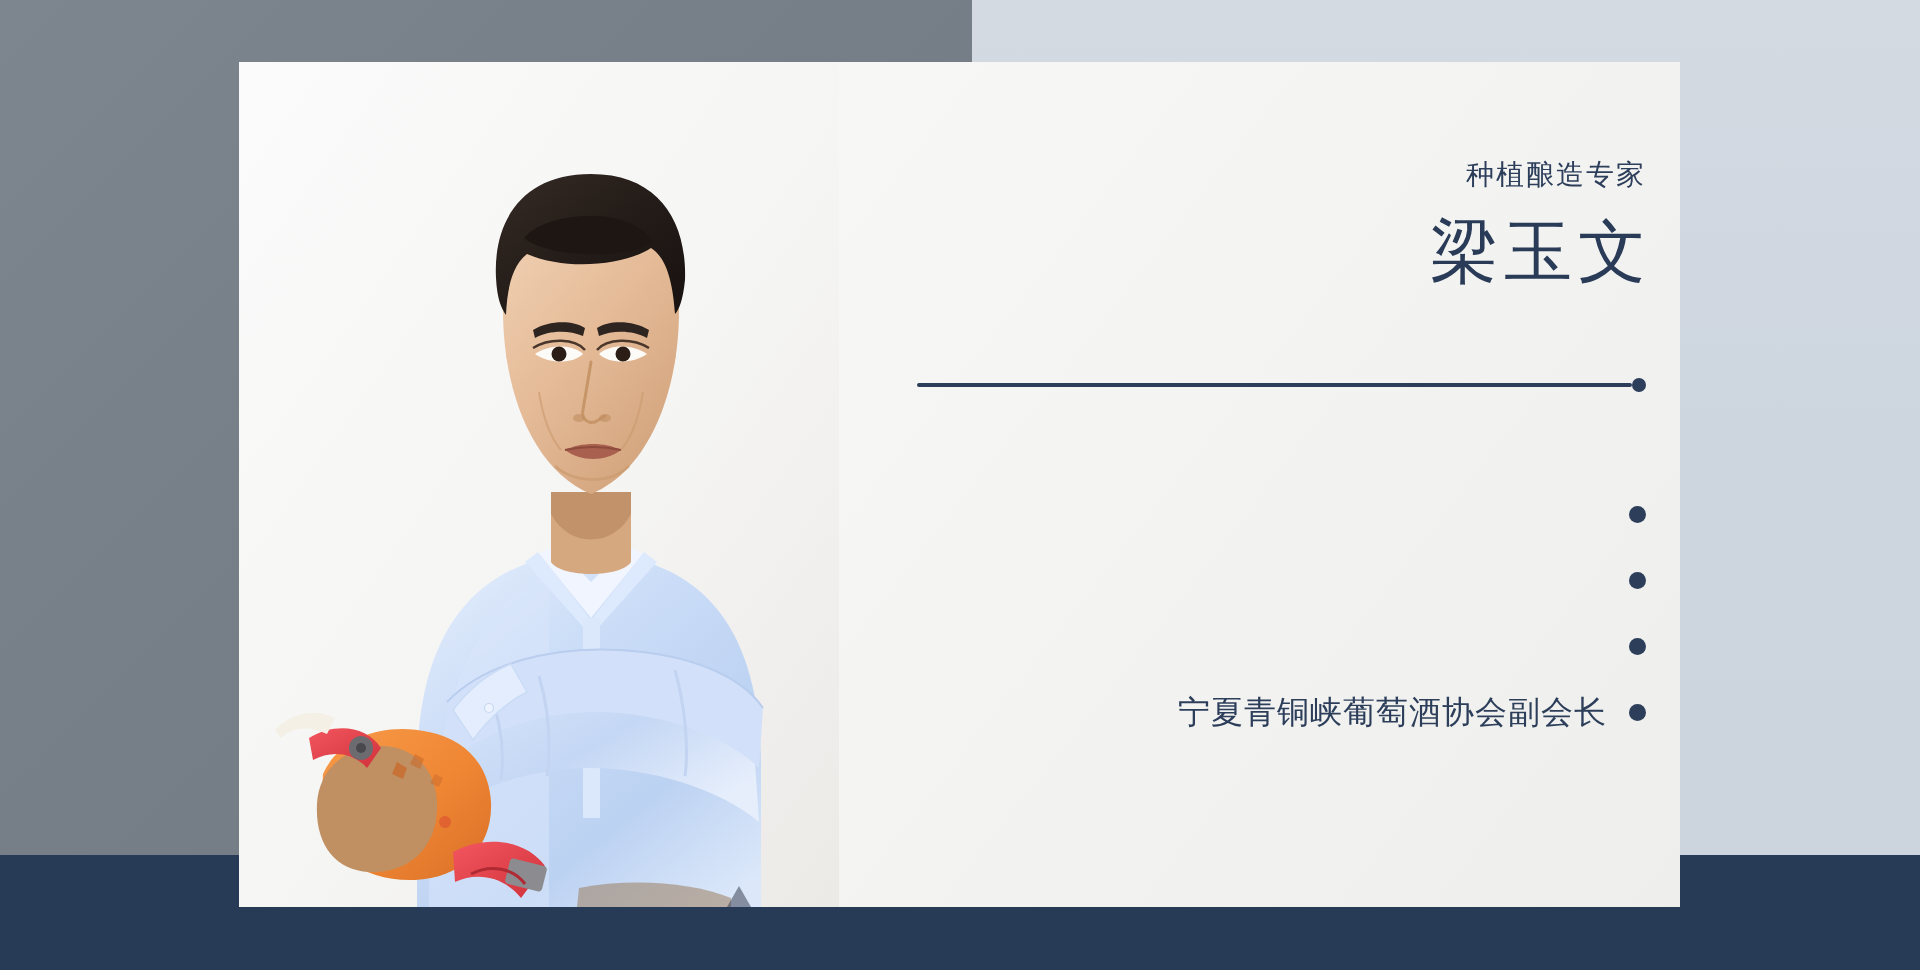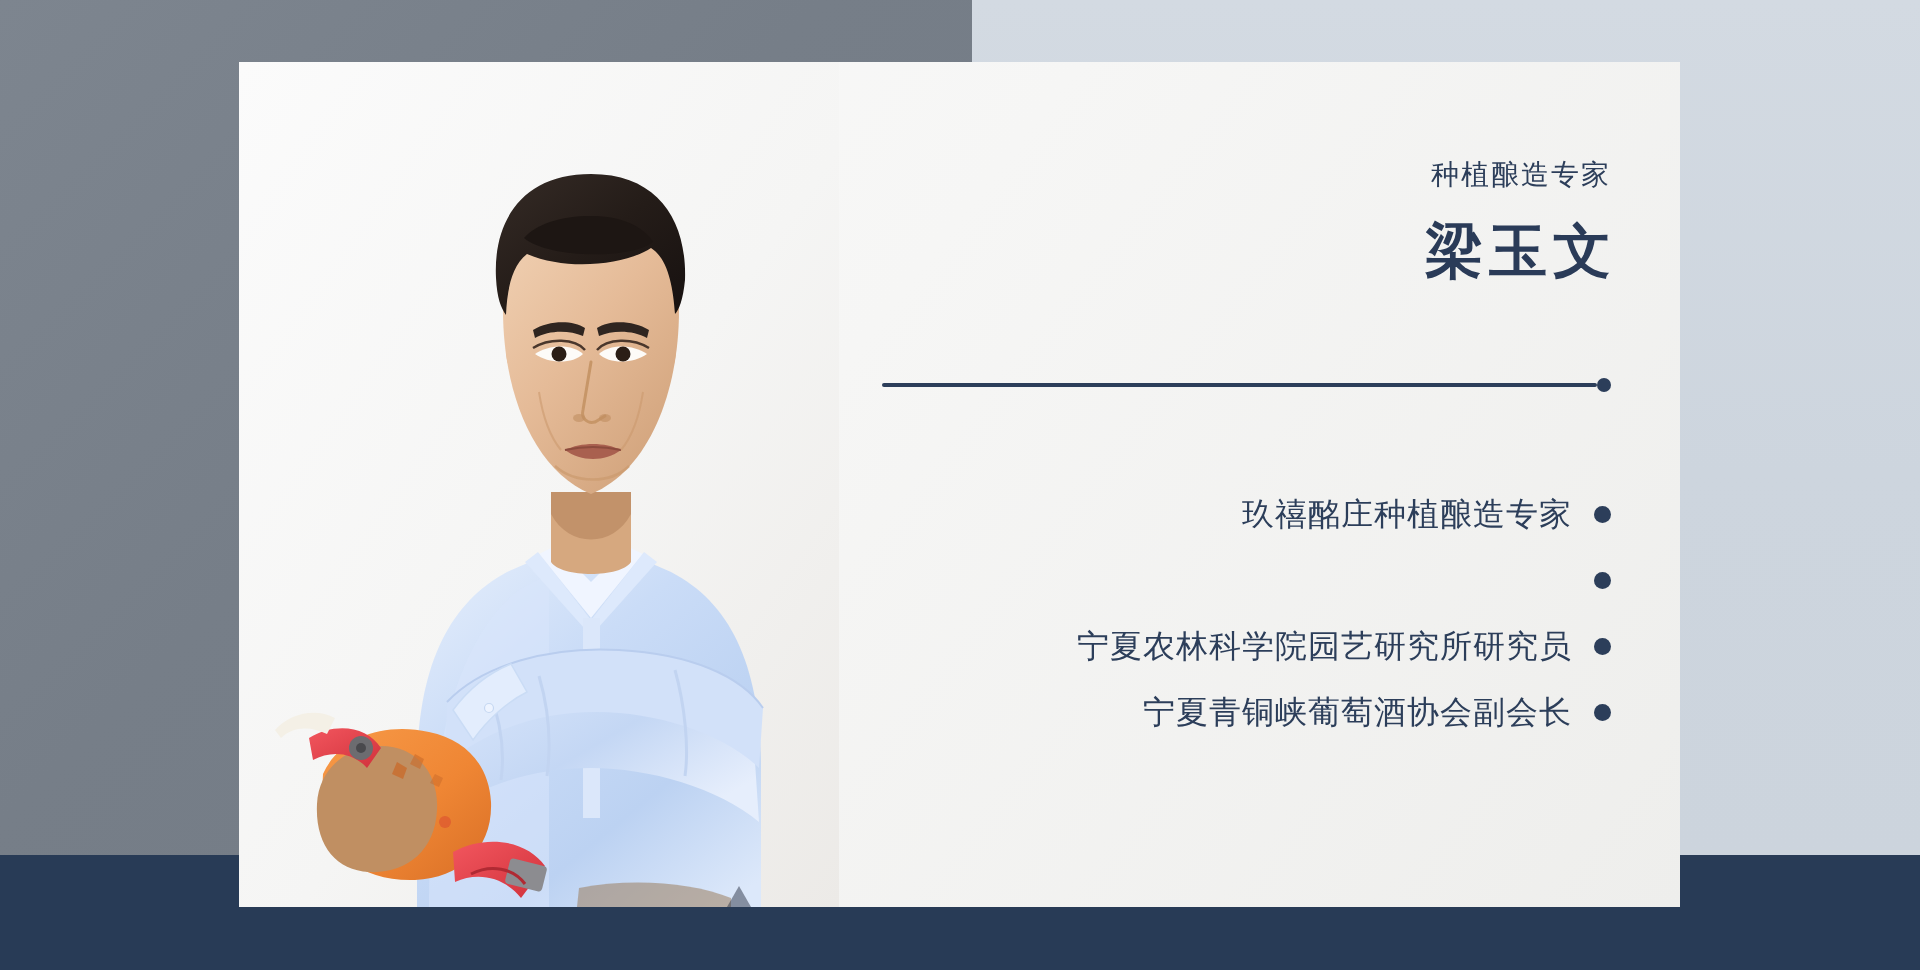--- a/index.html
+++ b/index.html
@@ -33,32 +33,32 @@
 
   
   .photo {
     position:absolute; left:0px; top:0px; width:600px; height:845px;
     overflow:hidden;
   }
   .photo svg { display:block; width:600px; height:845px; }
 
   
   .info {
-    position:absolute; left:599px; top:0; width:841px; height:725px;
+    position:absolute; left:634px; top:0; width:841px; height:725px;
   }
   .subtitle {
     position:absolute; right:68px; top:96px;
     font-size:28px; line-height:34px; letter-spacing:2px;
     color:#2c3e5a; white-space:nowrap; font-weight:400;
   }
   .name {
     position:absolute; right:62px; top:140px;
     font-family:"Liberation Serif","DejaVu Serif",serif;
-    font-size:58px; line-height:100px; letter-spacing:6px;
-    color:#2a3b58; white-space:nowrap; font-weight:700;
+    font-size:68px; line-height:100px; letter-spacing:6px;
+    color:#2a3b58; white-space:nowrap; font-weight:400;
   }
   .rule {
     position:absolute; left:44px; top:321px; right:82px; height:4px;
     background:#2c3e5a; border-radius:2px;
   }
   .rule-dot {
     position:absolute; right:68px; top:316px;
     width:14px; height:14px; border-radius:50%; background:#2c3e5a;
   }
 
@@ -232,30 +232,28 @@
       <div class="subtitle">种植酿造专家</div>
 
       <div class="name">梁玉文</div>
 
       <div class="rule"></div>
       <div class="rule-dot"></div>
 
       <div class="creds">
 
         <div class="cred">
-          <span class="cred-text">玖禧酩庄种植酿造专家</span>
-          <span class="cred-dot"></span>
-        </div>
-
-        <div class="cred">
-          <span class="cred-dot"></span>
-        </div>
-
-        <div class="cred">
-          <span class="cred-text">宁夏农林科学院园艺研究所研究员</span>
+          <span class="cred-dot"></span>
+        </div>
+
+        <div class="cred">
+          <span class="cred-dot"></span>
+        </div>
+
+        <div class="cred">
           <span class="cred-dot"></span>
         </div>
 
 
         <div class="cred">
           <span class="cred-text">宁夏青铜峡葡萄酒协会副会长</span>
           <span class="cred-dot"></span>
         </div>
 
       </div>

